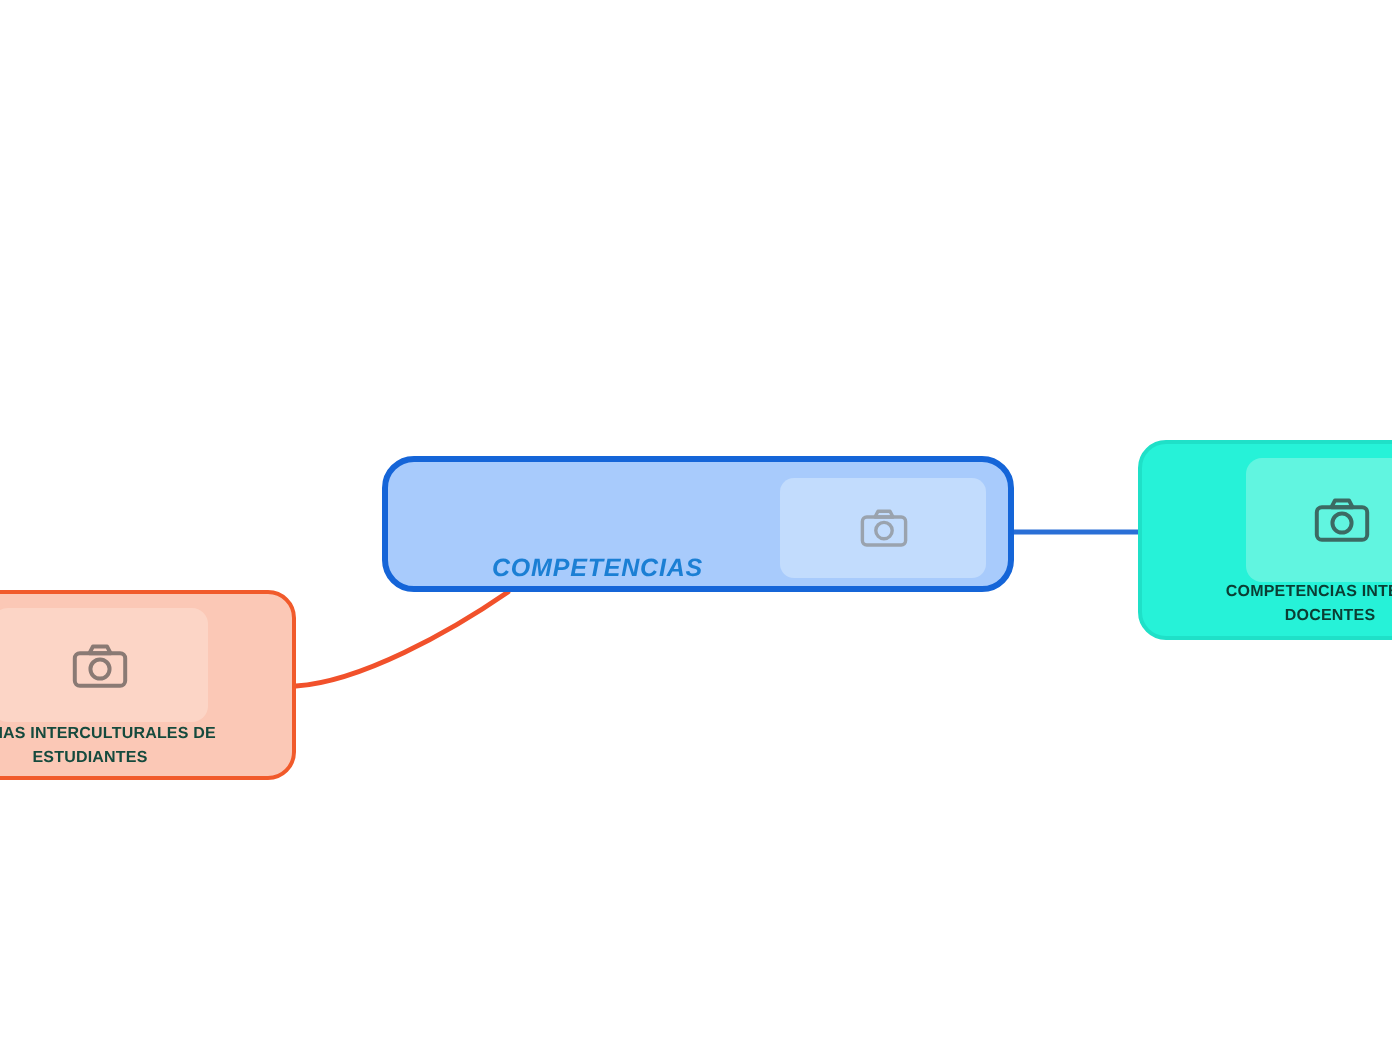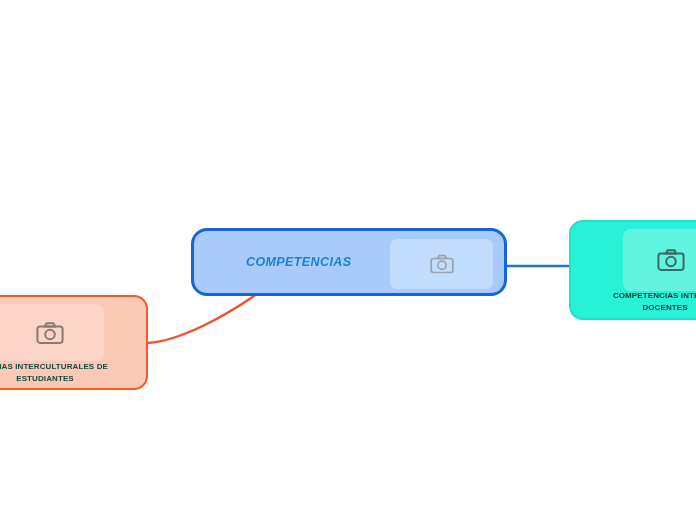--- a/index.html
+++ b/index.html
@@ -25,21 +25,21 @@
     height: 520px;
     pointer-events: none;
   }
 
   .node {
     position: absolute;
     box-sizing: border-box;
     display: flex;
     flex-direction: column;
     justify-content: center;
-    align-items: center;
+    align-items: flex-end;
   }
 
   
   #node-root {
     left: 191px;
     top: 228px;
     width: 316px;
     height: 68px;
     background: #a8cbfc;
     border: 3px solid #1565d8;

